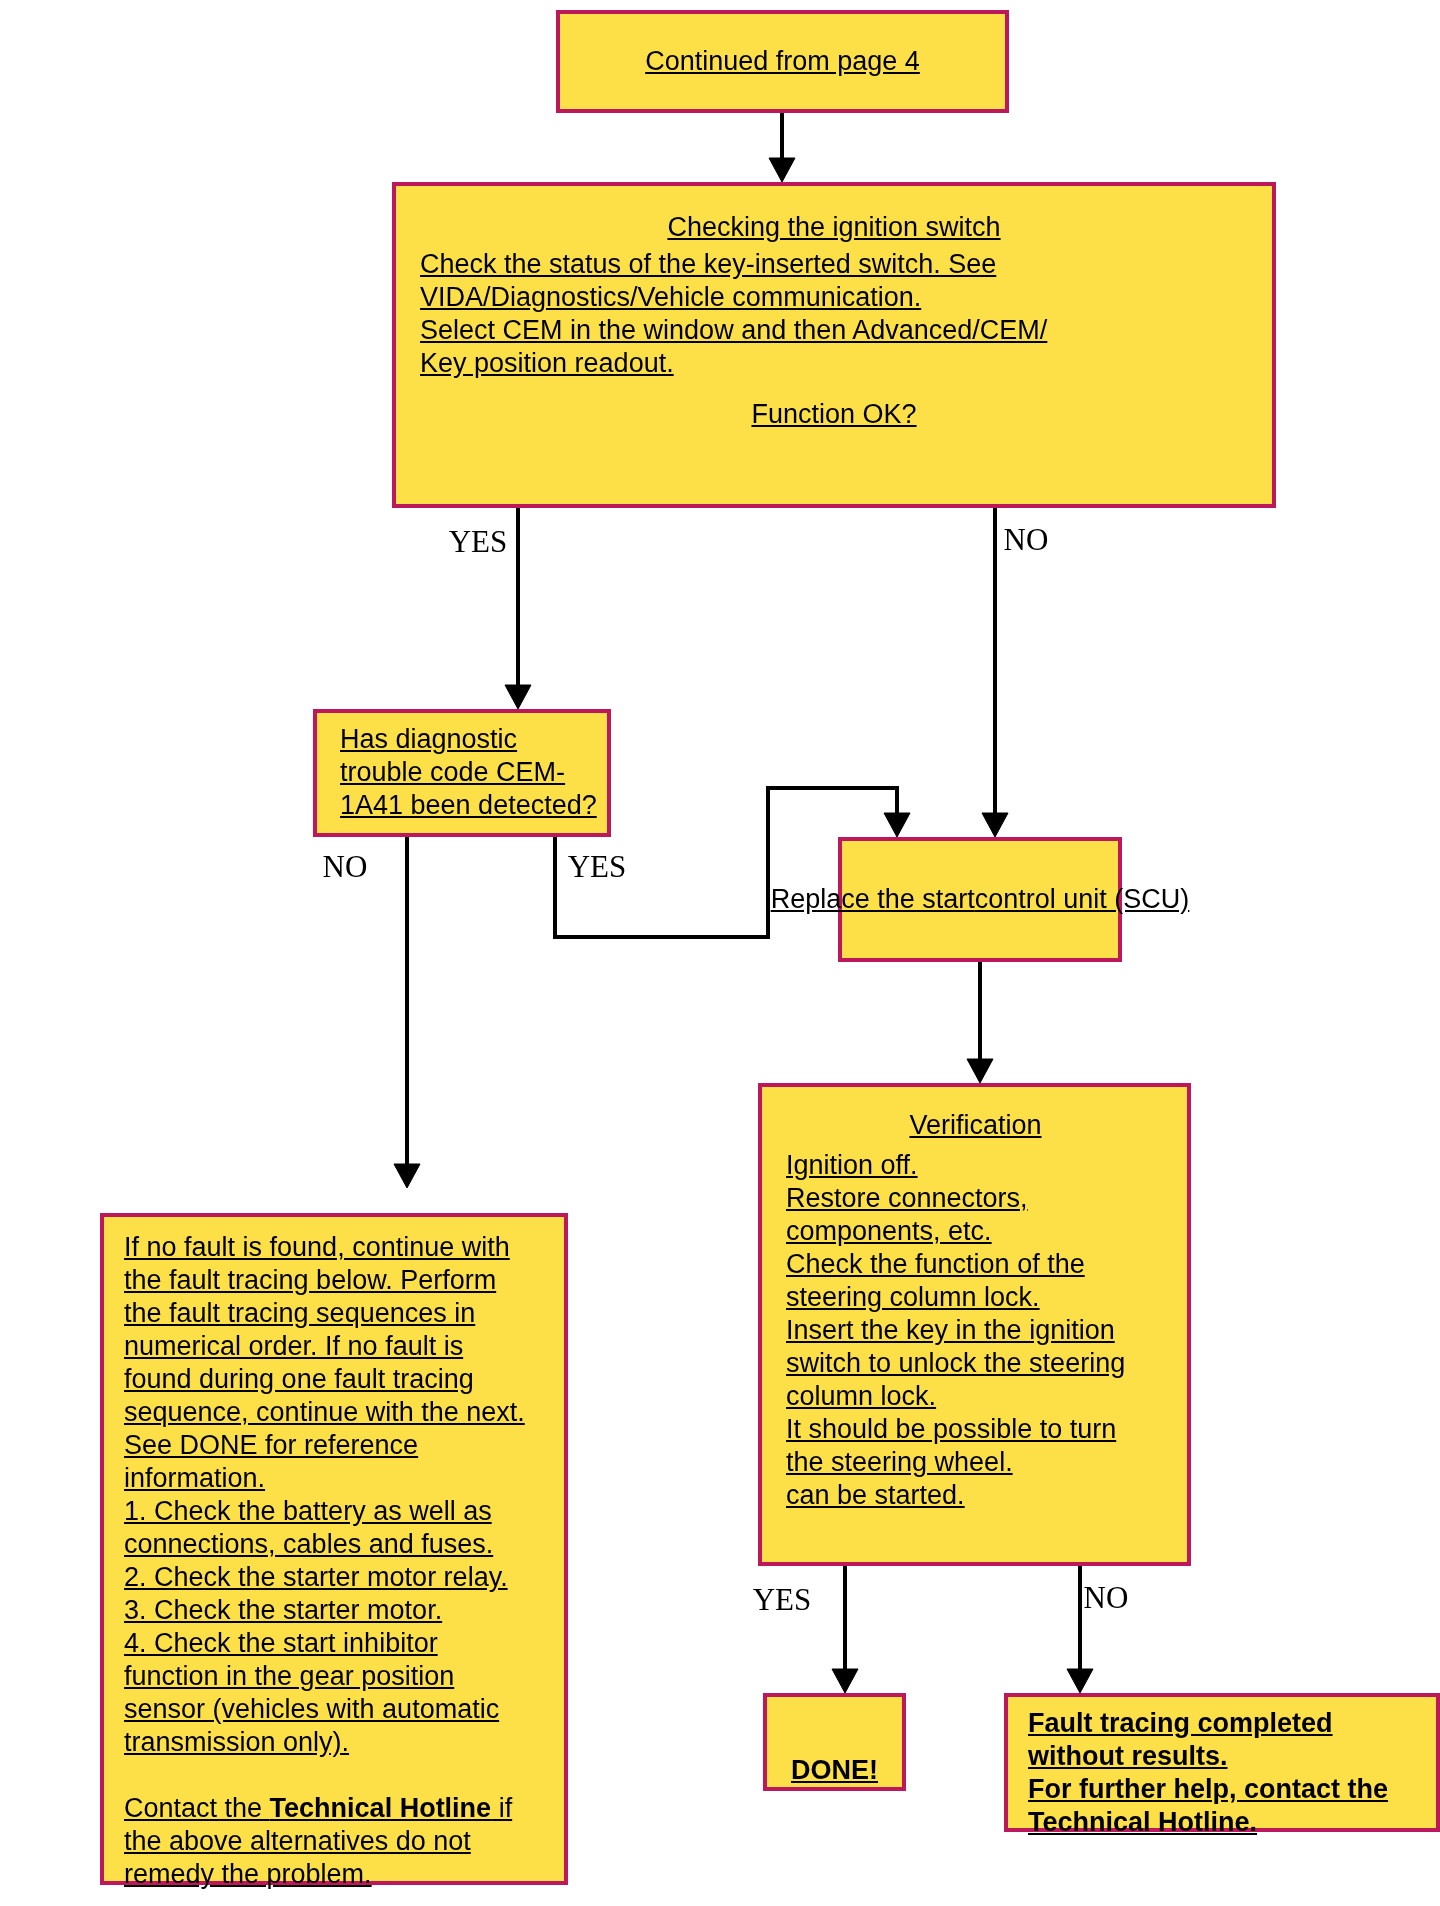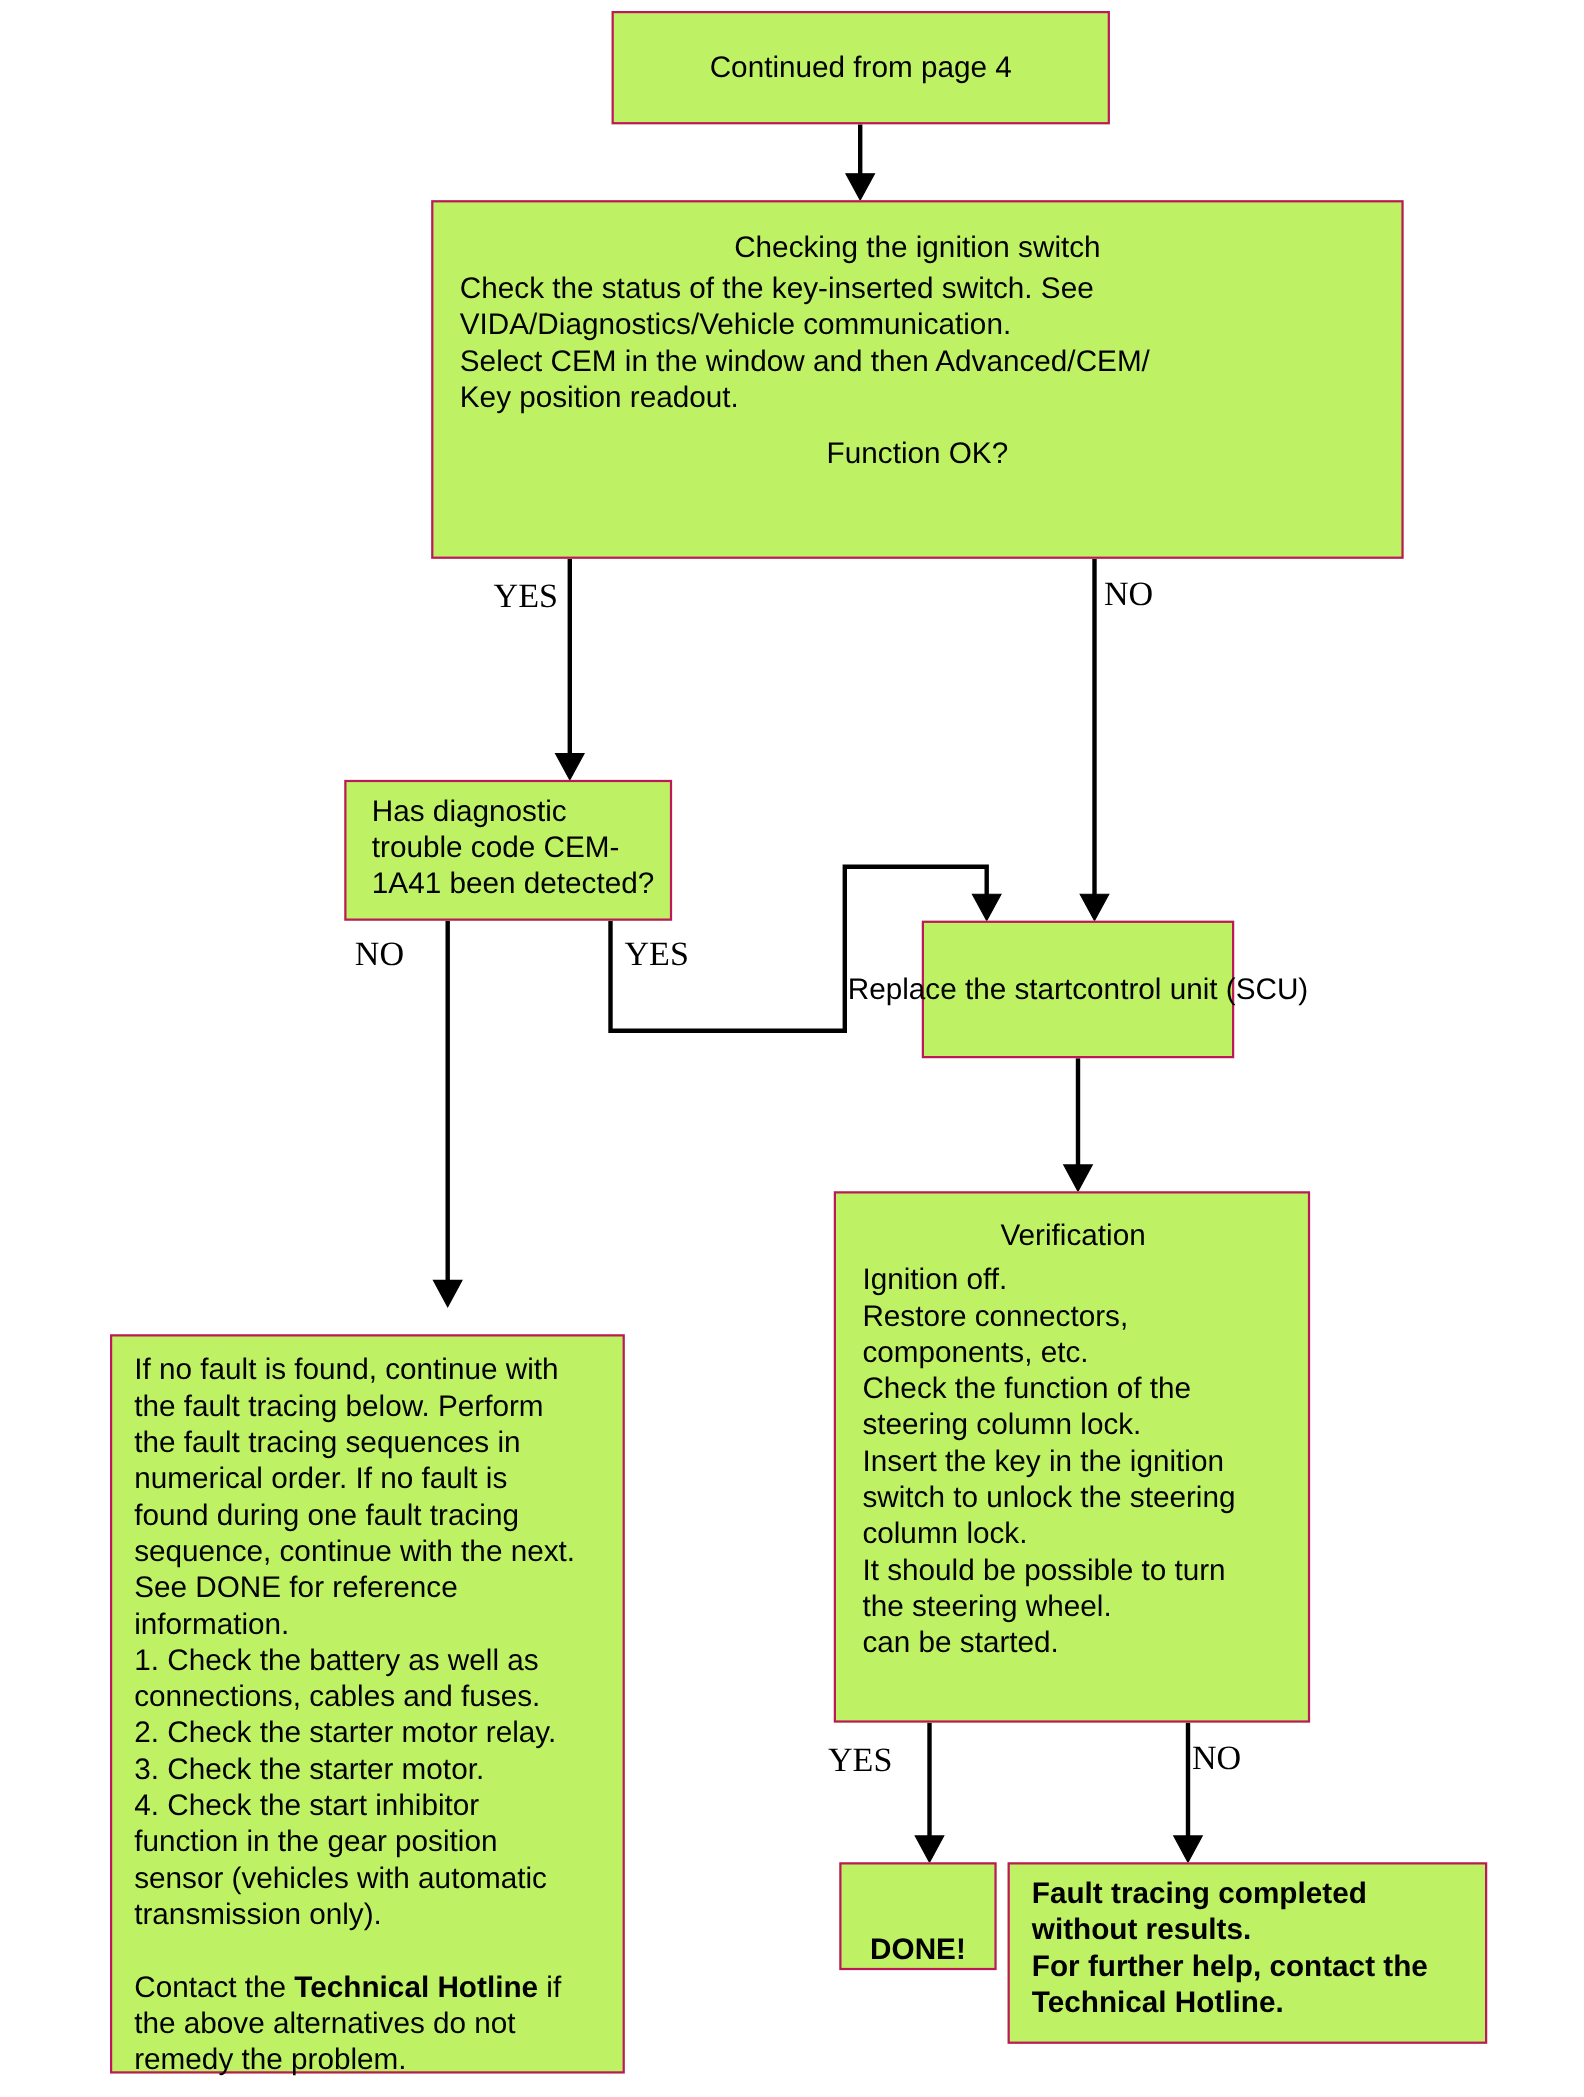--- a/index.html
+++ b/index.html
@@ -5,22 +5,23 @@
   * { margin:0; padding:0; box-sizing:border-box; }
   html,body { background:#fff; }
   body {
     position:relative;
     width:1440px; height:1906px;
     font-family:"Liberation Sans", sans-serif;
     color:#000;
   }
   .box {
     position:absolute;
-    border:2px solid #be185d;
-    background:#bef264;
+    border:4px solid #be185d;
+    background:#fde047;
+    text-decoration:underline;
   }
   .txt { font-size:27px; line-height:33px; }
   .line { min-height:33px; white-space:nowrap; }
   .center { text-align:center; }
   .bold { font-weight:bold; }
   .branch-label {
     position:absolute;
     font-family:"Liberation Serif", serif;
     font-size:31px;
     transform:translate(-50%,-50%);
@@ -35,21 +36,21 @@
   #continued-box     { left:556px; top:10px;   width:453px; height:103px; display:flex; align-items:center; justify-content:center; }
   #checking-box      { left:392px; top:182px;  width:884px; height:326px; padding:25px 8px 0 24px; }
   #checking-title    { margin-bottom:4px; margin-right:16px; }
   #checking-question { margin-top:18px; margin-right:16px; }
   #dtc-box           { left:313px; top:709px;  width:298px; height:128px; padding:10px 6px 0 23px; }
   #scu-box           { left:838px; top:837px;  width:284px; height:125px; display:flex; flex-direction:row; align-items:center; justify-content:center; }
   #verification-box  { left:758px; top:1083px; width:433px; height:483px; padding:22px 2px 0 24px; }
   #verification-title{ margin-bottom:7px; margin-right:20px; }
   #no-fault-box      { left:100px; top:1213px; width:468px; height:672px; padding:14px 6px 0 20px; }
   #done-box          { left:763px; top:1693px; width:143px; height:98px;  display:flex; align-items:flex-end; justify-content:center; }
-  #fault-completed-box { left:916px; top:1693px; width:436px; height:165px; padding:10px 8px 0 20px; }
+  #fault-completed-box { left:1004px; top:1693px; width:436px; height:139px; padding:10px 8px 0 20px; }
 
   
   #label-yes-checking     { left:478px;  top:542px; }
   #label-no-checking      { left:1026px; top:540px; }
   #label-no-dtc           { left:345px;  top:867px; }
   #label-yes-dtc          { left:597px;  top:867px; }
   #label-yes-verification { left:782px;  top:1600px; }
   #label-no-verification  { left:1106px; top:1598px; }
 </style>
 </head>

